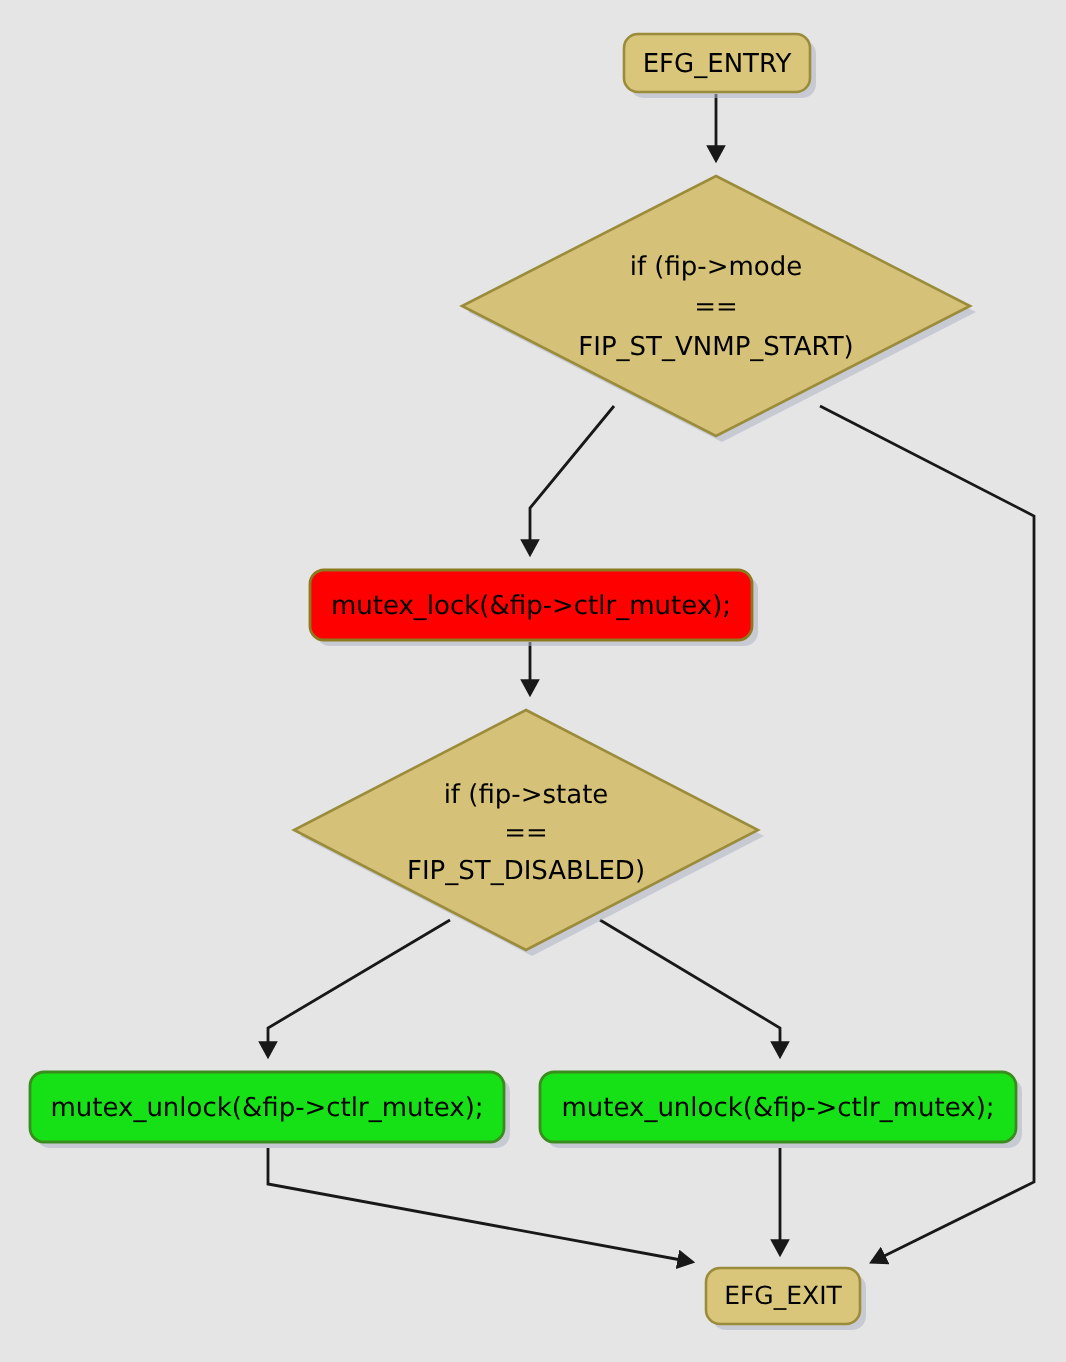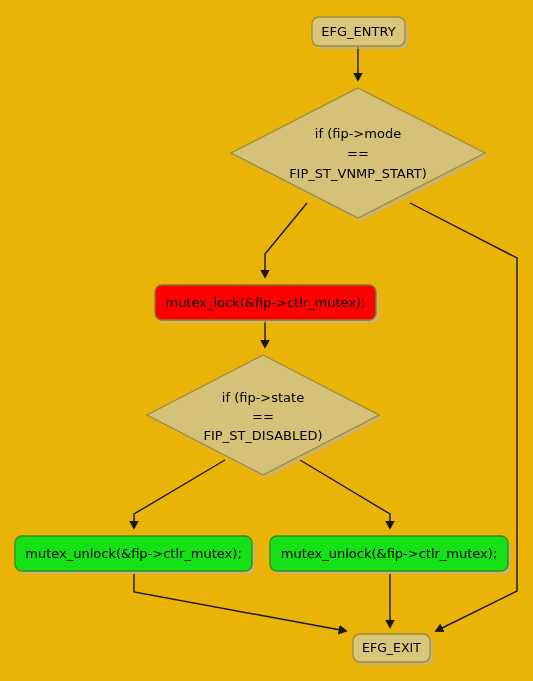--- a/index.html
+++ b/index.html
@@ -7,21 +7,21 @@
     padding: 0;
     background: #ffffff;
   }
   body {
     font-family: "DejaVu Sans", sans-serif;
   }
   #diagram-root {
     position: relative;
     width: 533px;
     height: 681px;
-    background: #eab308;
+    background: #e5e5e5;
     overflow: hidden;
   }
   svg.flow {
     display: block;
     width: 533px;
     height: 681px;
   }
   .node-label {
     font-family: "DejaVu Sans", sans-serif;
     font-size: 13px;

